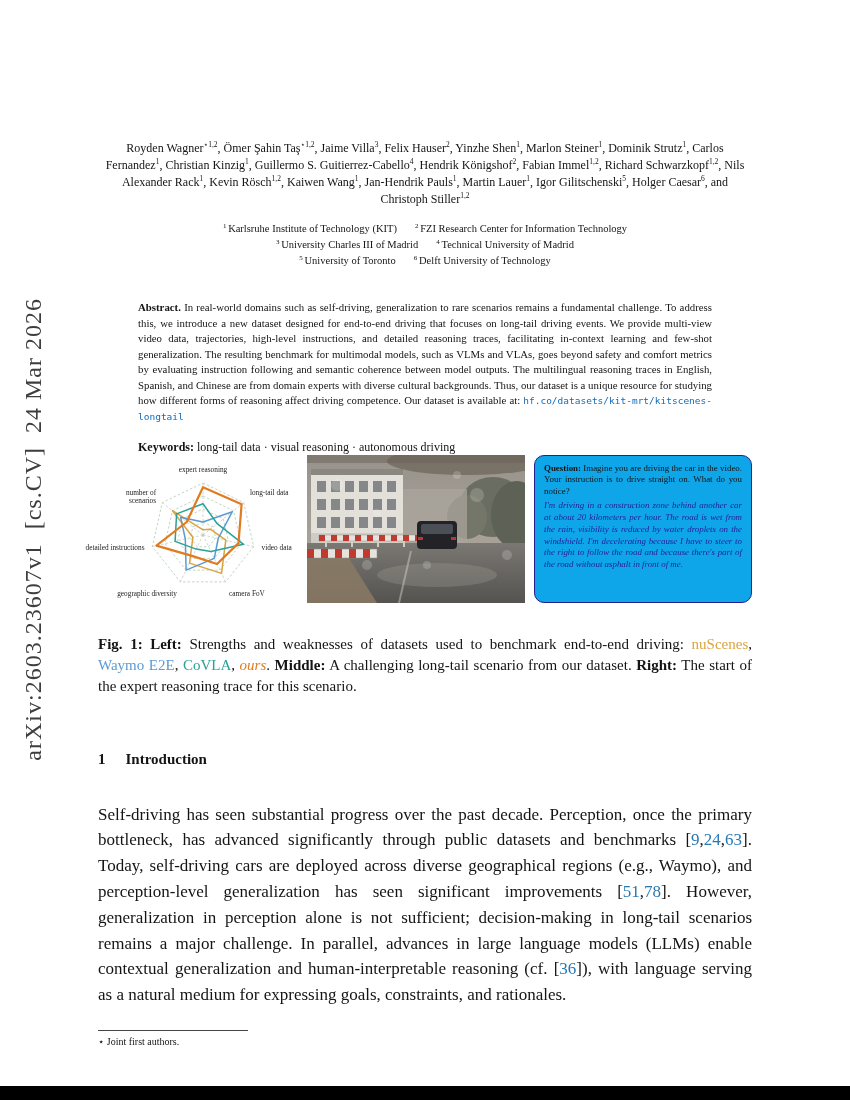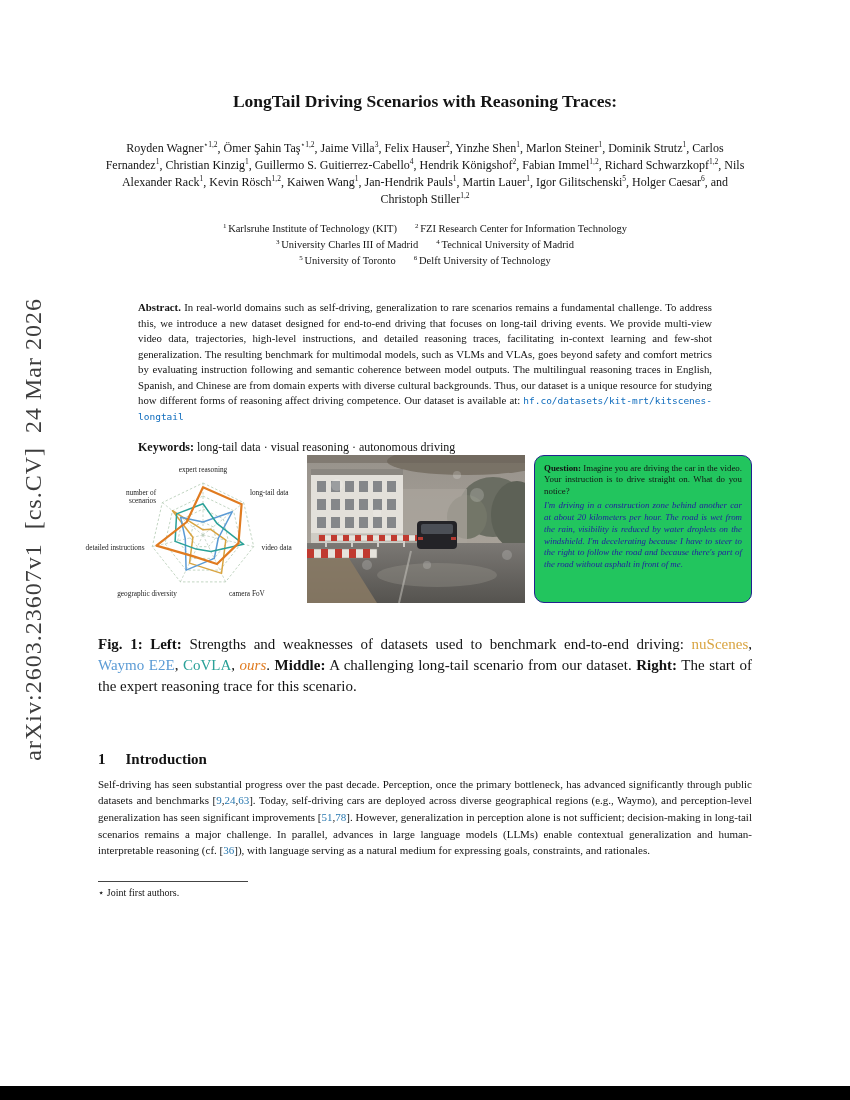--- a/index.html
+++ b/index.html
@@ -23,29 +23,29 @@
   .affil-item { margin:0 9px; }
 
   .abstract { margin:31px 40px 0 40px; font-size:10.8px; line-height:1.44; text-align:justify; }
   .keywords { margin:15px 40px 0 40px; font-size:12px; }
 
   .figure-row { display:flex; gap:9px; align-items:flex-start; }
   .radar { width:200px; height:150px; position:relative; overflow:visible; }
   .radar svg { overflow:visible; }
   .photo { width:218px; height:148px; overflow:hidden; background:#8d8a85; }
   .qbox { width:218px; min-height:148px; border:1.4px solid #22228e; border-radius:10px;
-          padding:7px 9px 6px 9px; font-size:8.9px; line-height:1.33; text-align:justify; background:#22c55e; }
+          padding:7px 9px 6px 9px; font-size:8.9px; line-height:1.33; text-align:justify; background:#0ea5e9; }
   .qbox .answer { margin-top:2px; }
 
   .caption { margin-top:29px; font-size:15px; line-height:1.4; text-align:justify; }
 
   .sec { margin-top:54px; font-size:15px; font-weight:bold; }
   .sec .num { display:inline-block; margin-right:20px; }
 
-  .body-par { margin-top:8px; font-size:11px; line-height:1.52; text-align:justify; }
+  .body-par { margin-top:34px; font-size:17px; line-height:1.52; text-align:justify; }
 
   .footnote-rule { margin-top:22px; width:150px; border-top:1px solid #444; }
   .footnote { margin-top:5px; font-size:10px; }
 
   .bottom-bar { position:absolute; bottom:0; left:0; width:850px; height:14px; background:#000000; }
 
   
   .seg-b { font-weight:bold; }
   .seg-link { color:#0f6cbd; font-family:"DejaVu Sans Mono", monospace; font-size:0.88em; }
   .seg-cite { color:#2878b0; }
@@ -58,21 +58,21 @@
 </head>
 <body>
 
 <div class="page">
 
   <div class="watermark">arXiv:2603.23607v1  [cs.CV]  24 Mar 2026</div>
 
   <div class="content">
 
     <h1 class="title">
-      <span>LongTail Driving Scenarios with Reasoning Traces:</span><br>
+      <br>
     </h1>
 
     <p class="authors"><span class="bold">Royden Wagner<sup>⋆1,2</sup></span>, <span class="bold">Ömer Şahin Taş<sup>⋆1,2</sup></span>, <span>Jaime Villa<sup>3</sup></span>, <span>Felix Hauser<sup>2</sup></span>, <span>Yinzhe Shen<sup>1</sup></span>, <span>Marlon Steiner<sup>1</sup></span>, <span>Dominik Strutz<sup>1</sup></span>, <span>Carlos Fernandez<sup>1</sup></span>, <span>Christian Kinzig<sup>1</sup></span>, <span>Guillermo S. Guitierrez-Cabello<sup>4</sup></span>, <span>Hendrik Königshof<sup>2</sup></span>, <span>Fabian Immel<sup>1,2</sup></span>, <span>Richard Schwarzkopf<sup>1,2</sup></span>, <span>Nils Alexander Rack<sup>1</sup></span>, <span>Kevin Rösch<sup>1,2</sup></span>, <span>Kaiwen Wang<sup>1</sup></span>, <span>Jan-Hendrik Pauls<sup>1</sup></span>, <span>Martin Lauer<sup>1</sup></span>, <span>Igor Gilitschenski<sup>5</sup></span>, <span>Holger Caesar<sup>6</sup></span>, <span>and Christoph Stiller<sup>1,2</sup></span></p>
 
     <div class="affils">
         <div><span class="affil-item"><sup>1 </sup>Karlsruhe Institute of Technology (KIT)</span><span class="affil-item"><sup>2 </sup>FZI Research Center for Information Technology</span></div>
         <div><span class="affil-item"><sup>3 </sup>University Charles III of Madrid</span><span class="affil-item"><sup>4 </sup>Technical University of Madrid</span></div>
         <div><span class="affil-item"><sup>5 </sup>University of Toronto</span><span class="affil-item"><sup>6 </sup>Delft University of Technology</span></div>
       </div>
 

